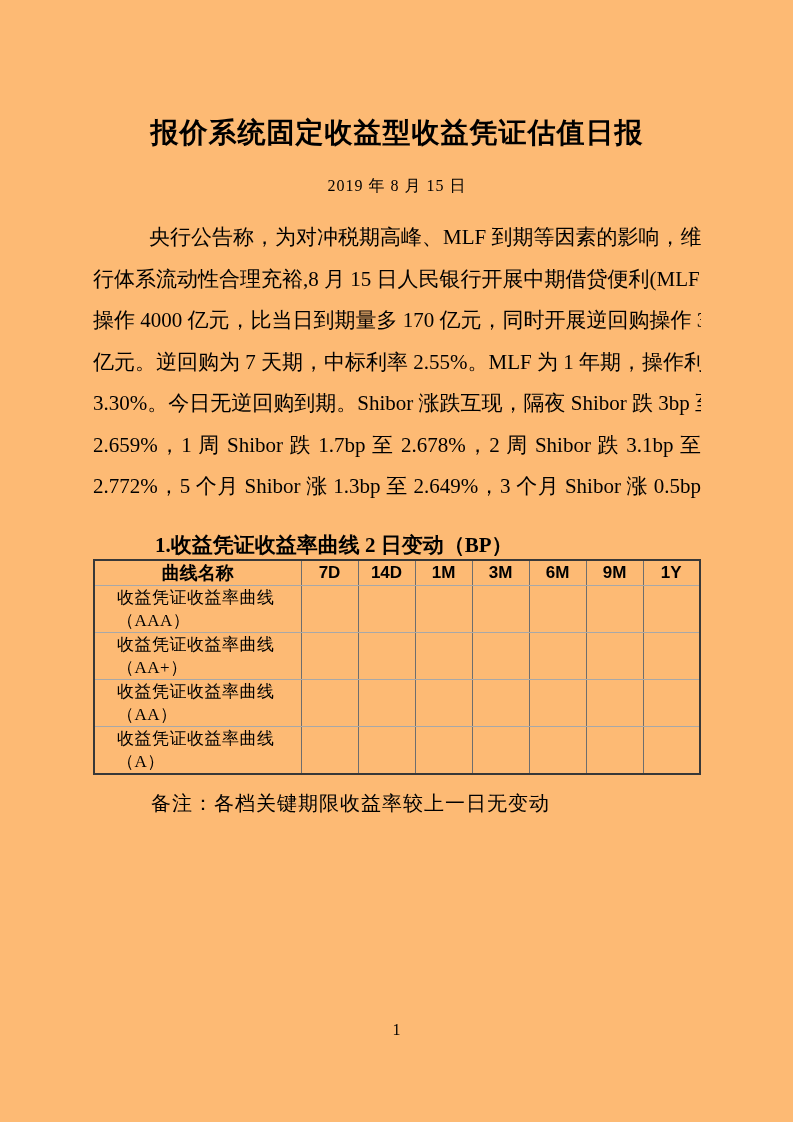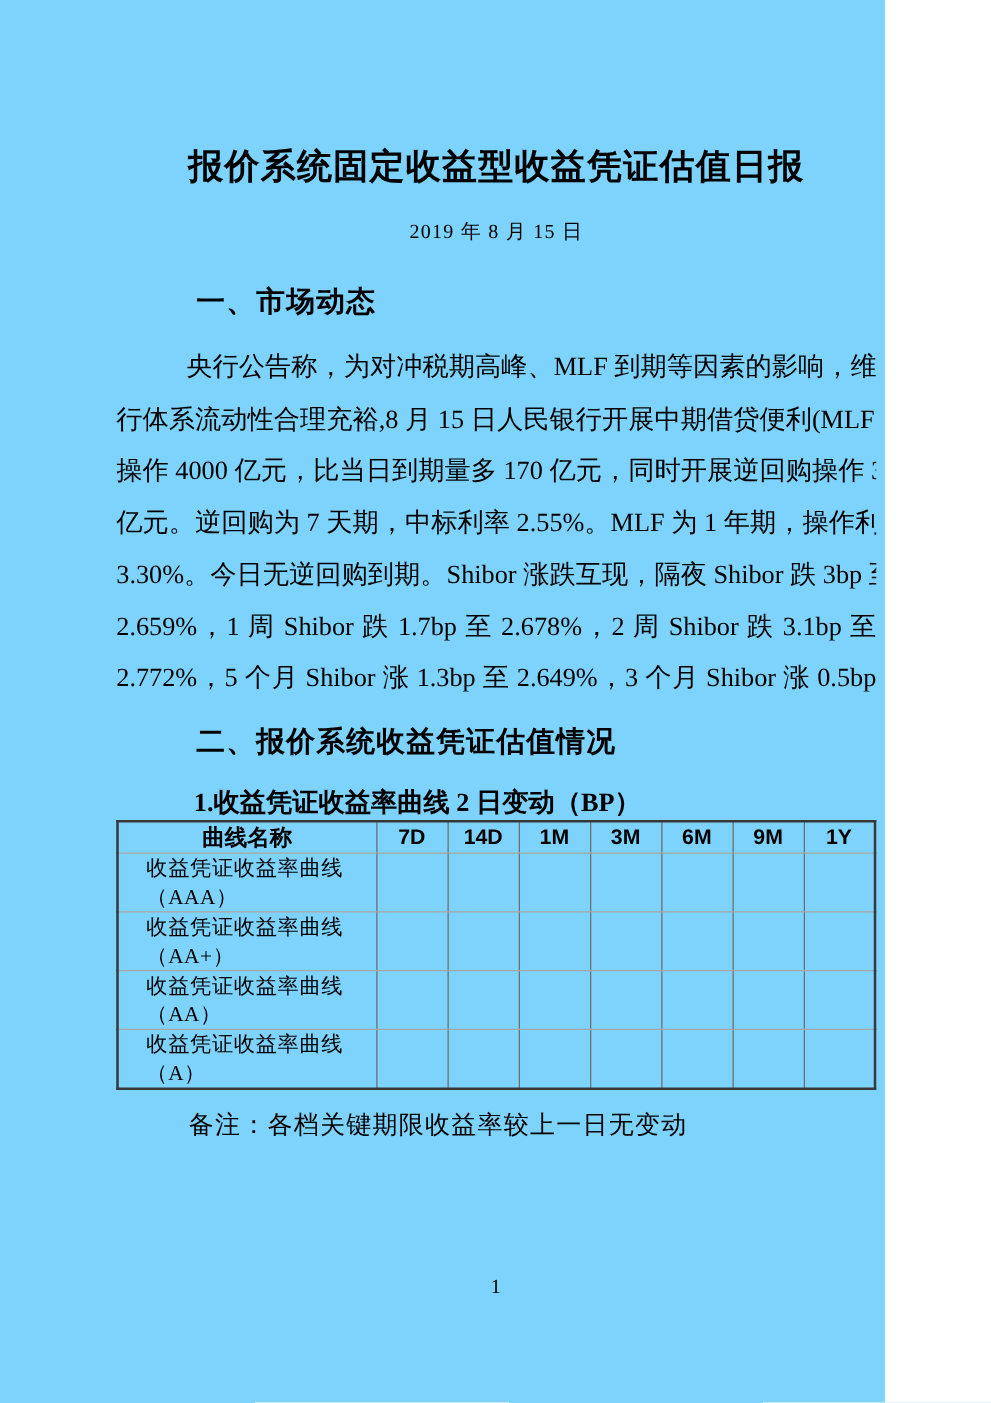--- a/index.html
+++ b/index.html
@@ -1,20 +1,20 @@
 <!DOCTYPE html>
 <html><head>
 <meta charset="utf-8">
 <style>
   html, body { margin: 0; padding: 0; background: #ffffff; }
   .page {
     position: relative;
-    width: 708px;
+    width: 793px;
     height: 1122px;
-    background: #7dd3fc;
+    background: #fdba74;
     overflow: hidden;
     font-family: "Liberation Serif", "DejaVu Serif", serif;
     color: #000000;
   }
   .content {
     position: absolute;
     left: 93px;
     top: 0;
     width: 608px;
   }
@@ -115,33 +115,31 @@
 </style>
 </head>
 <body>
 
 <div class="page">
   <div class="content">
 
     <div class="doc-title">报价系统固定收益型收益凭证估值日报</div>
     <div class="doc-date">2019 年 8 月 15 日</div>
 
-    <div class="sec-heading">一、市场动态</div>
 
     <div class="para">
       <div class="pline first">央行公告称，为对冲税期高峰、MLF 到期等因素的影响，维护银</div>
       <div class="pline">行体系流动性合理充裕,8 月 15 日人民银行开展中期借贷便利(MLF）</div>
       <div class="pline">操作 4000 亿元，比当日到期量多 170 亿元，同时开展逆回购操作 300</div>
       <div class="pline">亿元。逆回购为 7 天期，中标利率 2.55%。MLF 为 1 年期，操作利率</div>
       <div class="pline">3.30%。今日无逆回购到期。Shibor 涨跌互现，隔夜 Shibor 跌 3bp 至</div>
       <div class="pline">2.659%，1 周 Shibor 跌 1.7bp 至 2.678%，2 周 Shibor 跌 3.1bp 至</div>
       <div class="pline">2.772%，5 个月 Shibor 涨 1.3bp 至 2.649%，3 个月 Shibor 涨 0.5bp</div>
     </div>
 
-    <div class="sec-heading second">二、报价系统收益凭证估值情况</div>
 
     <div class="subheading">1.收益凭证收益率曲线 2 日变动（BP）</div>
 
     <table class="curve-table">
       <colgroup>
         <col style="width:207px">
         <col>
           <col>
           <col>
           <col>

